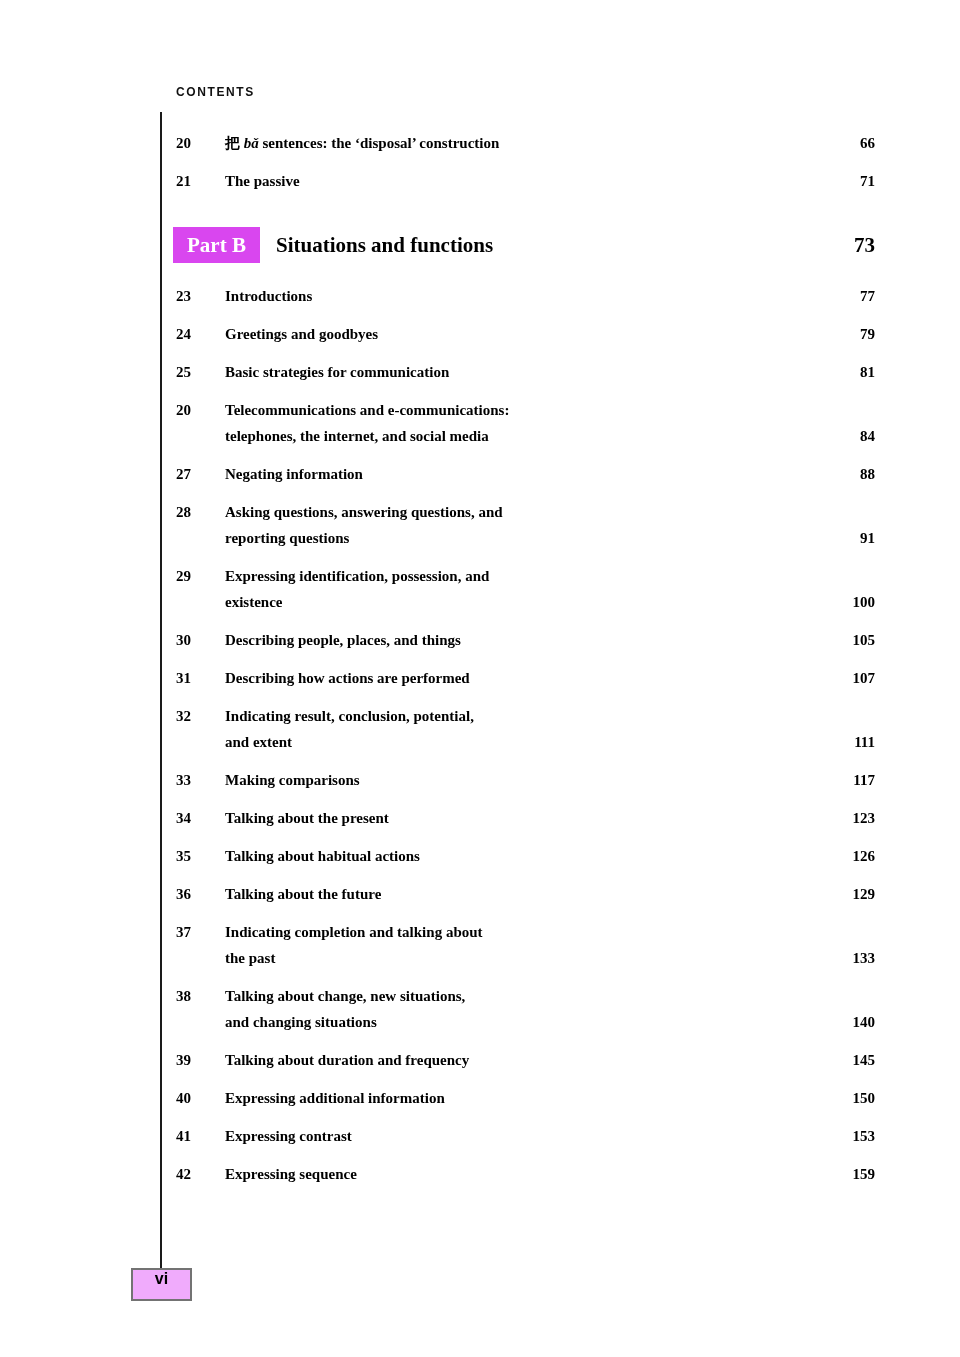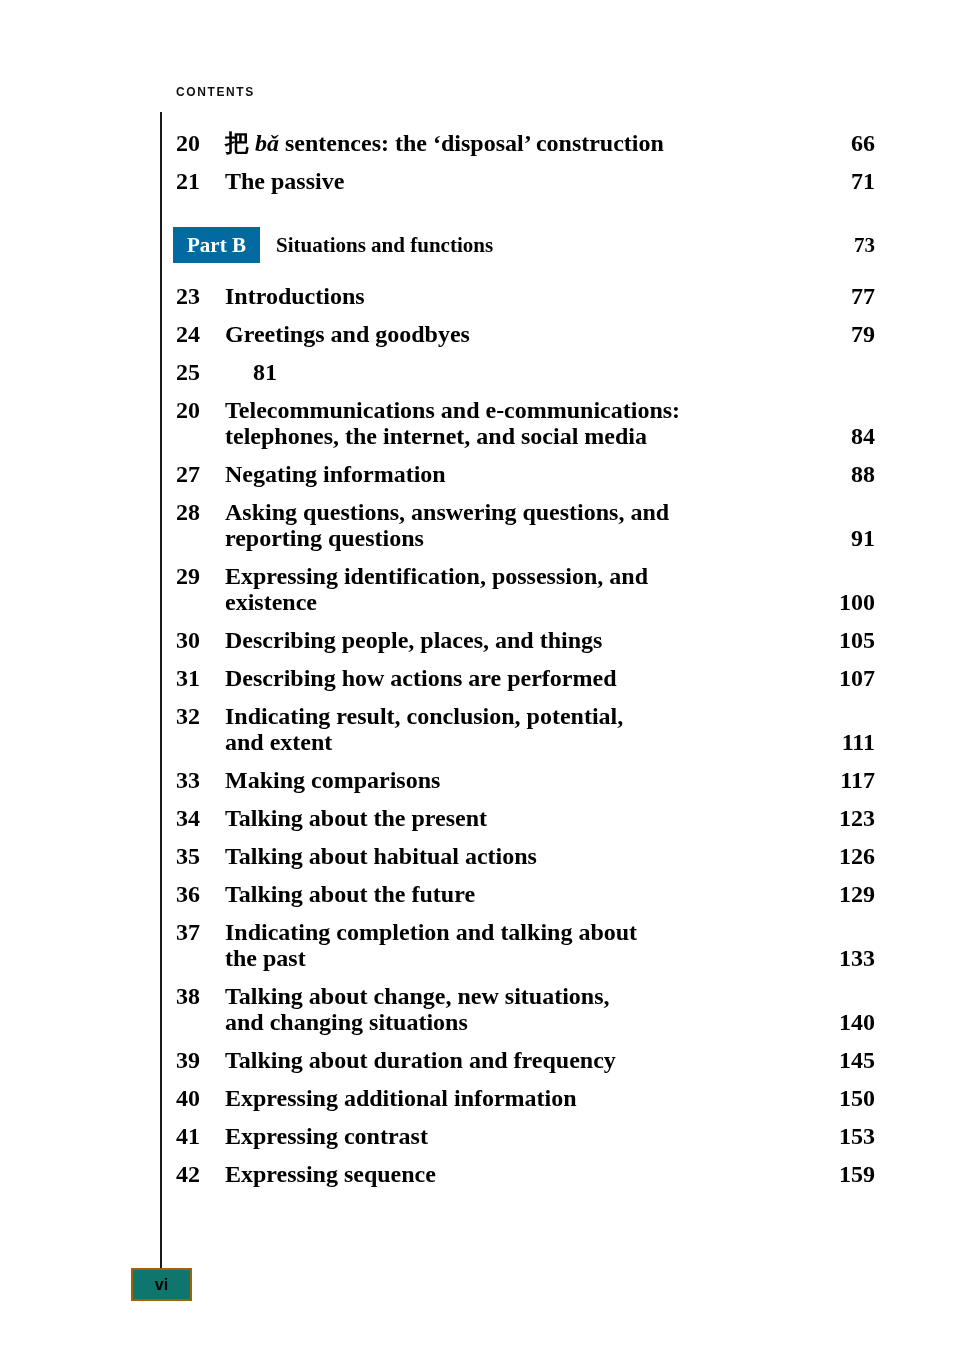--- a/index.html
+++ b/index.html
@@ -31,21 +31,21 @@
   }
   .toc {
     position: absolute;
     left: 176px; top: 130px;
     width: 699px;
   }
   .toc-row {
     display: flex;
     align-items: flex-start;
     margin-bottom: 12px;
-    font-size: 24px;
+    font-size: 15px;
     font-weight: 700;
     line-height: 26px;
   }
   .toc-num {
     flex: none;
     width: 49px;
     align-self: flex-start;
   }
   .toc-title {
     flex: 1 1 auto;
@@ -66,45 +66,45 @@
     margin-bottom: 20px;
     font-size: 21px;
     font-weight: 700;
     line-height: 26px;
   }
   .part-badge {
     flex: none;
     margin-left: -3px;
     width: 87px;
     height: 36px;
-    background: #0369a1;
+    background: #d946ef;
     color: #ffffff;
     display: flex;
     align-items: center;
     justify-content: center;
     font-size: 21px;
     font-weight: 700;
   }
   .part-title {
     flex: 1 1 auto;
     margin-left: 16px;
   }
   .part-page {
     flex: none;
     min-width: 52px;
     text-align: right;
   }
   .folio-box {
     position: absolute;
     left: 131px; top: 1268px;
     width: 61px; height: 33px;
-    border: 2px solid #a16207;
-    background: #0f766e;
-    display: flex;
-    align-items: center;
+    border: 2px solid #737373;
+    background: #f0abfc;
+    display: flex;
+    align-items: flex-start;
     justify-content: center;
     font-family: "Liberation Sans", "DejaVu Sans", sans-serif;
     font-size: 16px;
     font-weight: 700;
   }
 </style>
 </head>
 <body>
 
 <div class="page">
@@ -140,20 +140,21 @@
           <span class="toc-title">Introductions</span>
           <span class="toc-page">77</span>
         </div>
         <div class="toc-row">
           <span class="toc-num">24</span>
           <span class="toc-title">Greetings and goodbyes</span>
           <span class="toc-page">79</span>
         </div>
         <div class="toc-row">
           <span class="toc-num">25</span>
+          <span class="toc-title">Basic strategies for communication</span>
           <span class="toc-page">81</span>
         </div>
         <div class="toc-row">
           <span class="toc-num">20</span>
           <span class="toc-title">Telecommunications and e-communications:
 telephones, the internet, and social media</span>
           <span class="toc-page">84</span>
         </div>
         <div class="toc-row">
           <span class="toc-num">27</span>

